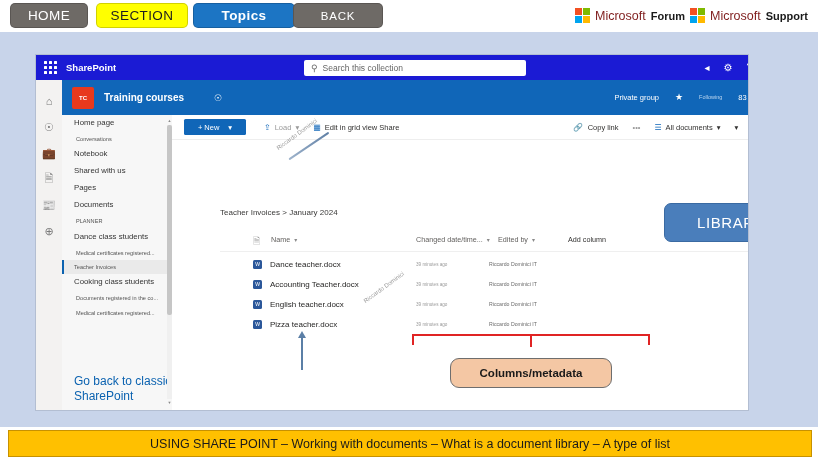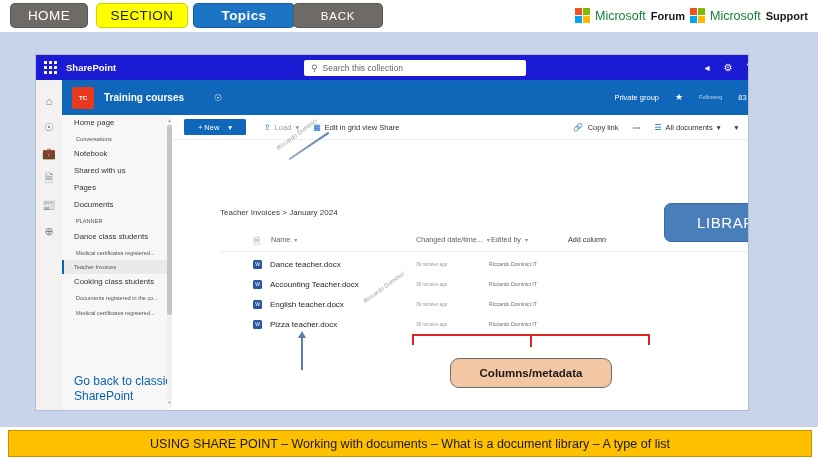--- a/index.html
+++ b/index.html
@@ -33,21 +33,21 @@
   
   .msbrand{position:absolute;top:8px;display:flex;align-items:center;gap:5px;}
   .msbrand.forum{left:575px;}
   .msbrand.support{left:690px;}
   .mslogo{width:15px;height:15px;display:grid;grid-template-columns:1fr 1fr;grid-template-rows:1fr 1fr;gap:1.5px;}
   .mslogo i{display:block;}
   .mslogo i:nth-child(1){background:#f25022;}
   .mslogo i:nth-child(2){background:#7fba00;}
   .mslogo i:nth-child(3){background:#00a4ef;}
   .mslogo i:nth-child(4){background:#ffb900;}
-  .ms-word{font-size:12.5px;color:#15803d;}
+  .ms-word{font-size:12.5px;color:#7f1d1d;}
   .ms-sub{font-size:11px;color:#1a1a1a;font-weight:bold;}
 
   
   #slidebg{
     position:absolute;left:0;top:32px;width:818px;height:395px;
     background:#c8d4ea;
   }
 
   
   #spwindow{
@@ -168,21 +168,21 @@
   #listhead{
     position:absolute;left:184px;top:178px;width:560px;height:18px;
     border-bottom:1px solid #efefef;
     font-size:7.2px;color:#605e5c;
   }
   .lh{position:absolute;top:2px;display:flex;align-items:center;gap:4px;}
   .lh .cv{font-size:6px;color:#8a8a8a;}
   #lh-fileicon{left:33px;font-size:9px;color:#9a9a9a;top:1px;}
   #lh-name{left:51px;}
   #lh-changed{left:196px;}
-  #lh-edited{left:271px;}
+  #lh-edited{left:278px;}
   #lh-add{left:348px;color:#323130;}
 
   
   .row{
     position:absolute;left:184px;width:560px;height:20px;
     display:flex;align-items:center;
   }
   .row .wicon{
     position:absolute;left:33px;width:9px;height:9px;border-radius:1.5px;
     background:#2b579a;color:#ffffff;font-size:5px;

